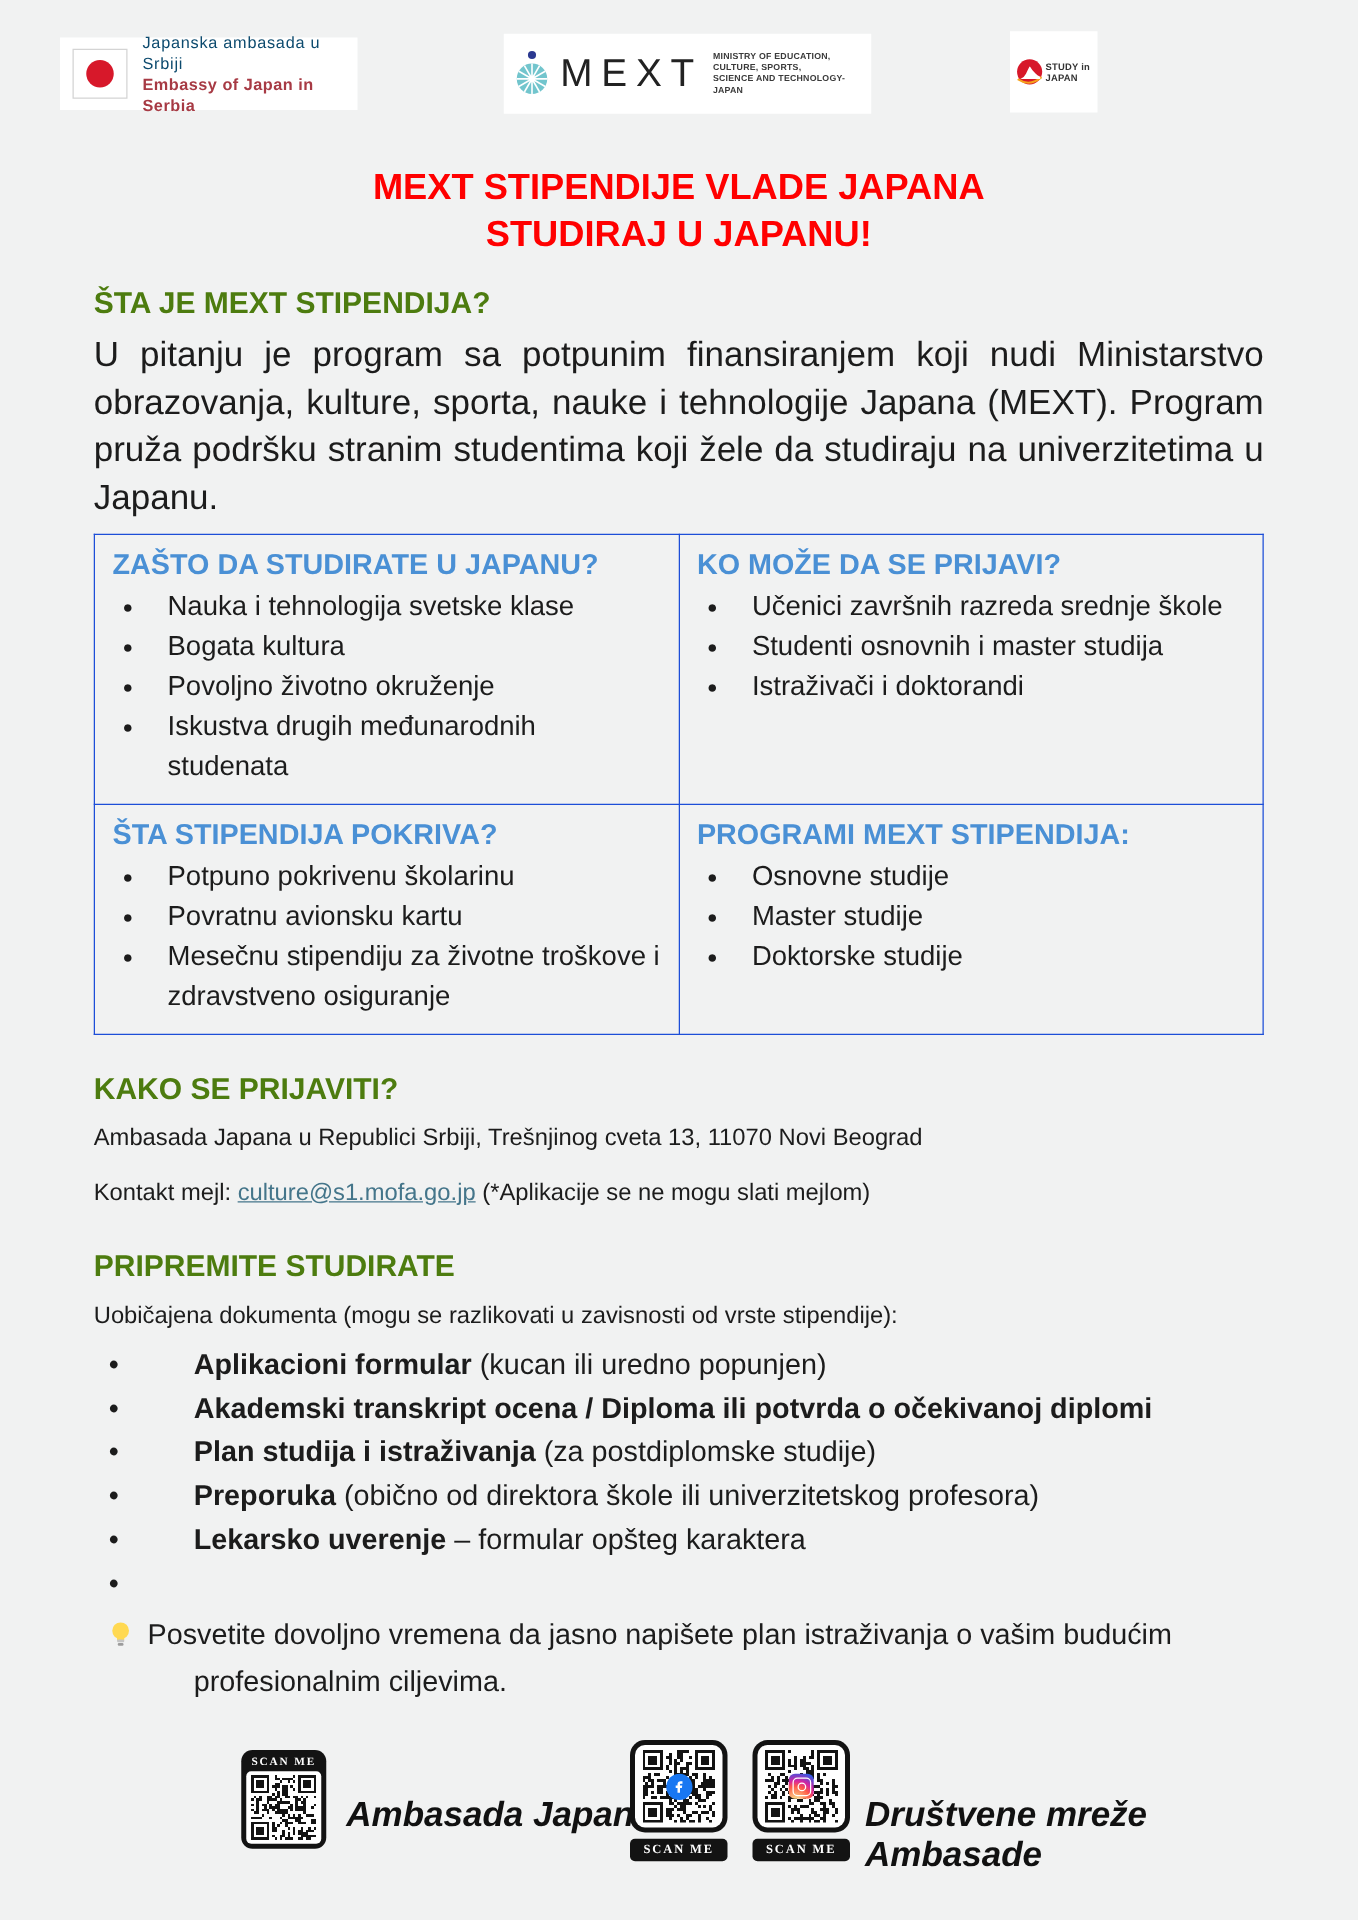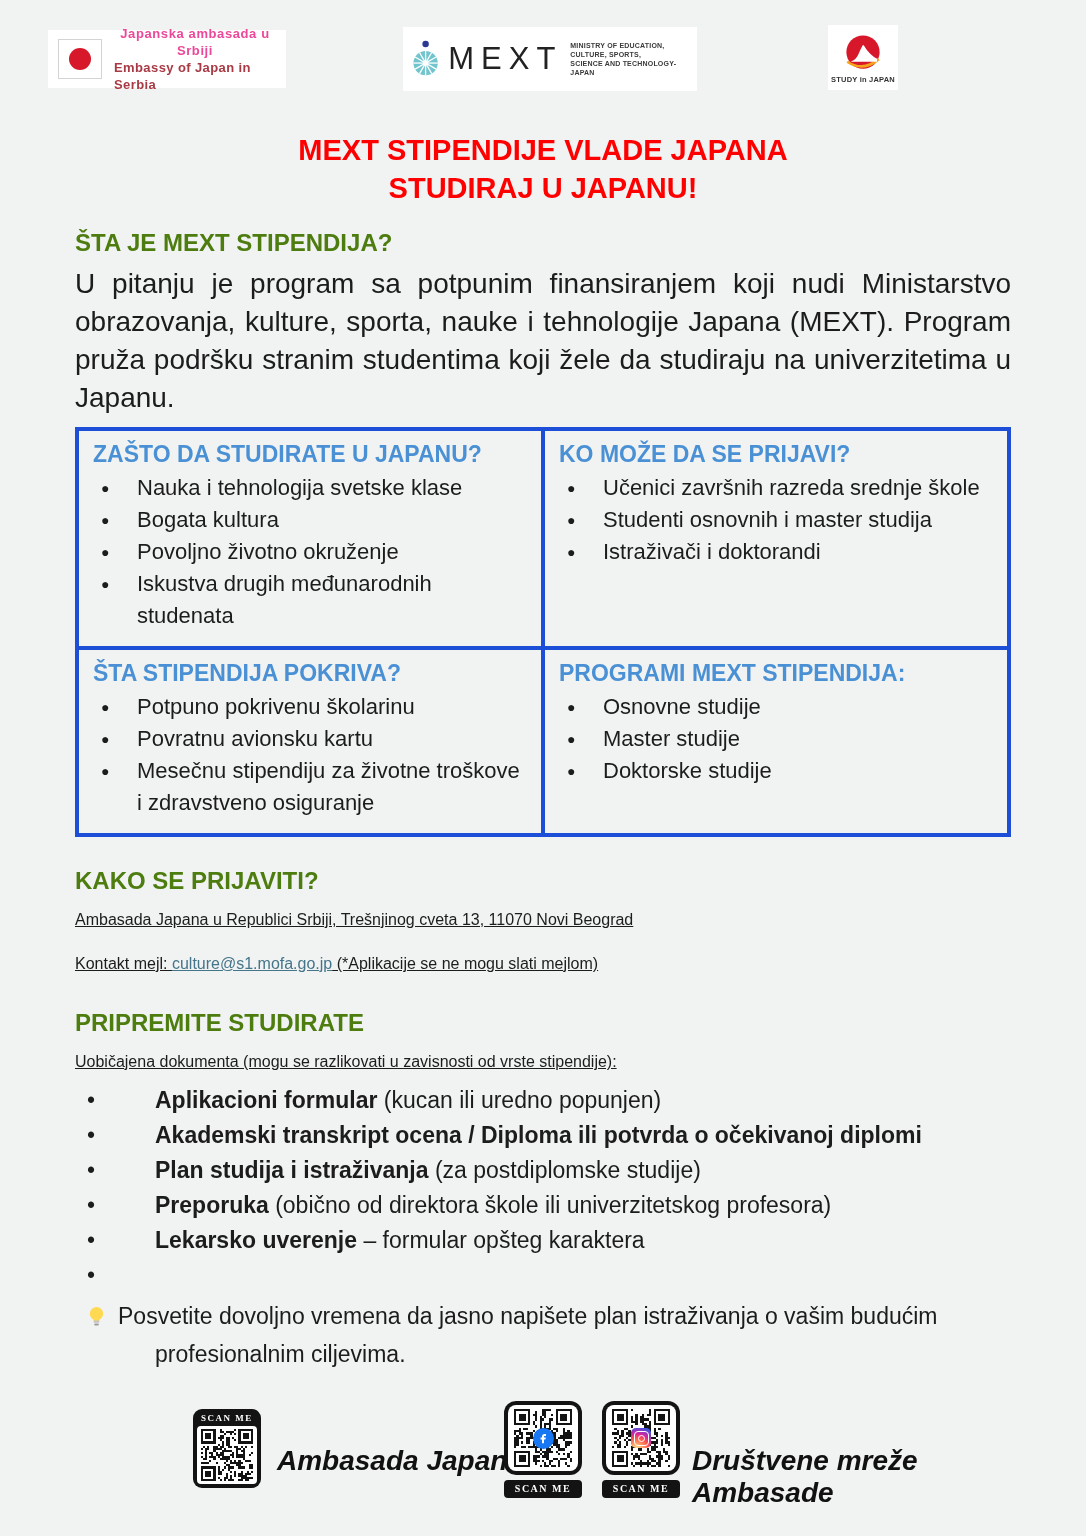--- a/index.html
+++ b/index.html
@@ -11,54 +11,54 @@
   .content { padding:0 75px; }
 
   
   header { position:relative; height:95px; }
   .embassy-logo {
     position:absolute; left:48px; top:30px; width:238px; height:58px;
     background:#ffffff; display:flex; align-items:center; gap:12px; padding:6px 10px;
   }
   .flag { width:44px; height:40px; background:#fff; border:1px solid #d4d4d4; position:relative; flex:0 0 auto; }
   .flag::after { content:""; position:absolute; inset:0; margin:auto; width:22px; height:22px; border-radius:50%; background:#d7182a; }
-  .embassy-txt div:first-child { font-size:13px; font-weight:bold; color:#ec4899; letter-spacing:.6px; line-height:17px;text-align:center; }
+  .embassy-txt div:first-child { font-size:13px; font-weight:normal; color:#0c4a6e; letter-spacing:.6px; line-height:17px; }
   .embassy-txt div:last-child  { font-size:13px; font-weight:bold; color:#a73a44; letter-spacing:.4px; line-height:17px; }
 
   .mext-logo {
     position:absolute; left:403px; top:27px; width:294px; height:64px;
     background:#ffffff; display:flex; align-items:center; gap:8px; padding:3px 8px;
   }
   .mext-acronym { font-size:31px; letter-spacing:7px; color:#222; font-weight:500; }
   .mext-ministry { font-size:7px; font-weight:bold; color:#3a3a3a; line-height:9px; letter-spacing:.2px; }
 
   .study-logo {
-    position:absolute; left:828px; top:25px; width:70px; height:65px;
-    background:#ffffff; display:flex; flex-direction:column; align-items:center; justify-content:center; padding:3px;
+    position:absolute; left:808px; top:25px; width:70px; height:65px;
+    background:#ffffff; display:flex; flex-direction:row; align-items:center; justify-content:center; padding:3px;
   }
   .study-label { font-size:7.5px; font-weight:bold; color:#333; margin-top:1px; letter-spacing:.2px; }
 
   
   .title { margin-top:36px; text-align:center; color:#ff0000; font-weight:bold; font-size:29px; line-height:38px; }
   .title span { display:block; }
   .sec-h { color:#4d7c0f; font-size:24px; font-weight:bold; line-height:28px; }
   .intro-h { margin-top:22px; }
   .intro-p { margin-top:8px; font-size:28px; line-height:38px; text-align:justify; }
 
   
   table.info { border-collapse:collapse; width:100%; margin-top:10px; }
-  table.info td { border:4px solid #1d4ed8; width:50%; vertical-align:top; padding:9px 14px 14px; }
+  table.info td { border:1px solid #1d4ed8; width:50%; vertical-align:top; padding:9px 14px 14px; }
   .cell-h { color:#4a90d5; font-size:23px; font-weight:bold; line-height:29px; margin-bottom:3px; }
   .cell-list { list-style:none; }
   .cell-list li { position:relative; padding-left:44px; font-size:22px; line-height:32px; }
   .cell-list li::before { content:"●"; position:absolute; left:8px; top:0; font-size:14px; }
 
   
   .apply-h { margin-top:30px; }
-  .line { margin-top:6px; font-size:16px; line-height:38px;text-decoration:underline; }
+  .line { margin-top:6px; font-size:19px; line-height:38px; }
   .email-link { color:#44758a; text-decoration:underline; cursor:pointer; }
   .docs-h { margin-top:26px; }
   .docs-list { list-style:none; margin-top:2px; }
   .docs-list li { position:relative; padding-left:80px; font-size:23px; line-height:35px; min-height:35px; }
   .docs-list li::before { content:"•"; position:absolute; left:12px; }
   .b { font-weight:bold; }
 
   .tip { margin-top:4px; padding-left:80px; text-indent:-70px; font-size:23px; line-height:38px; max-width:990px; }
   .bulb { display:inline-block; width:23px; height:23px; vertical-align:-4px; margin-right:10px; }
 

